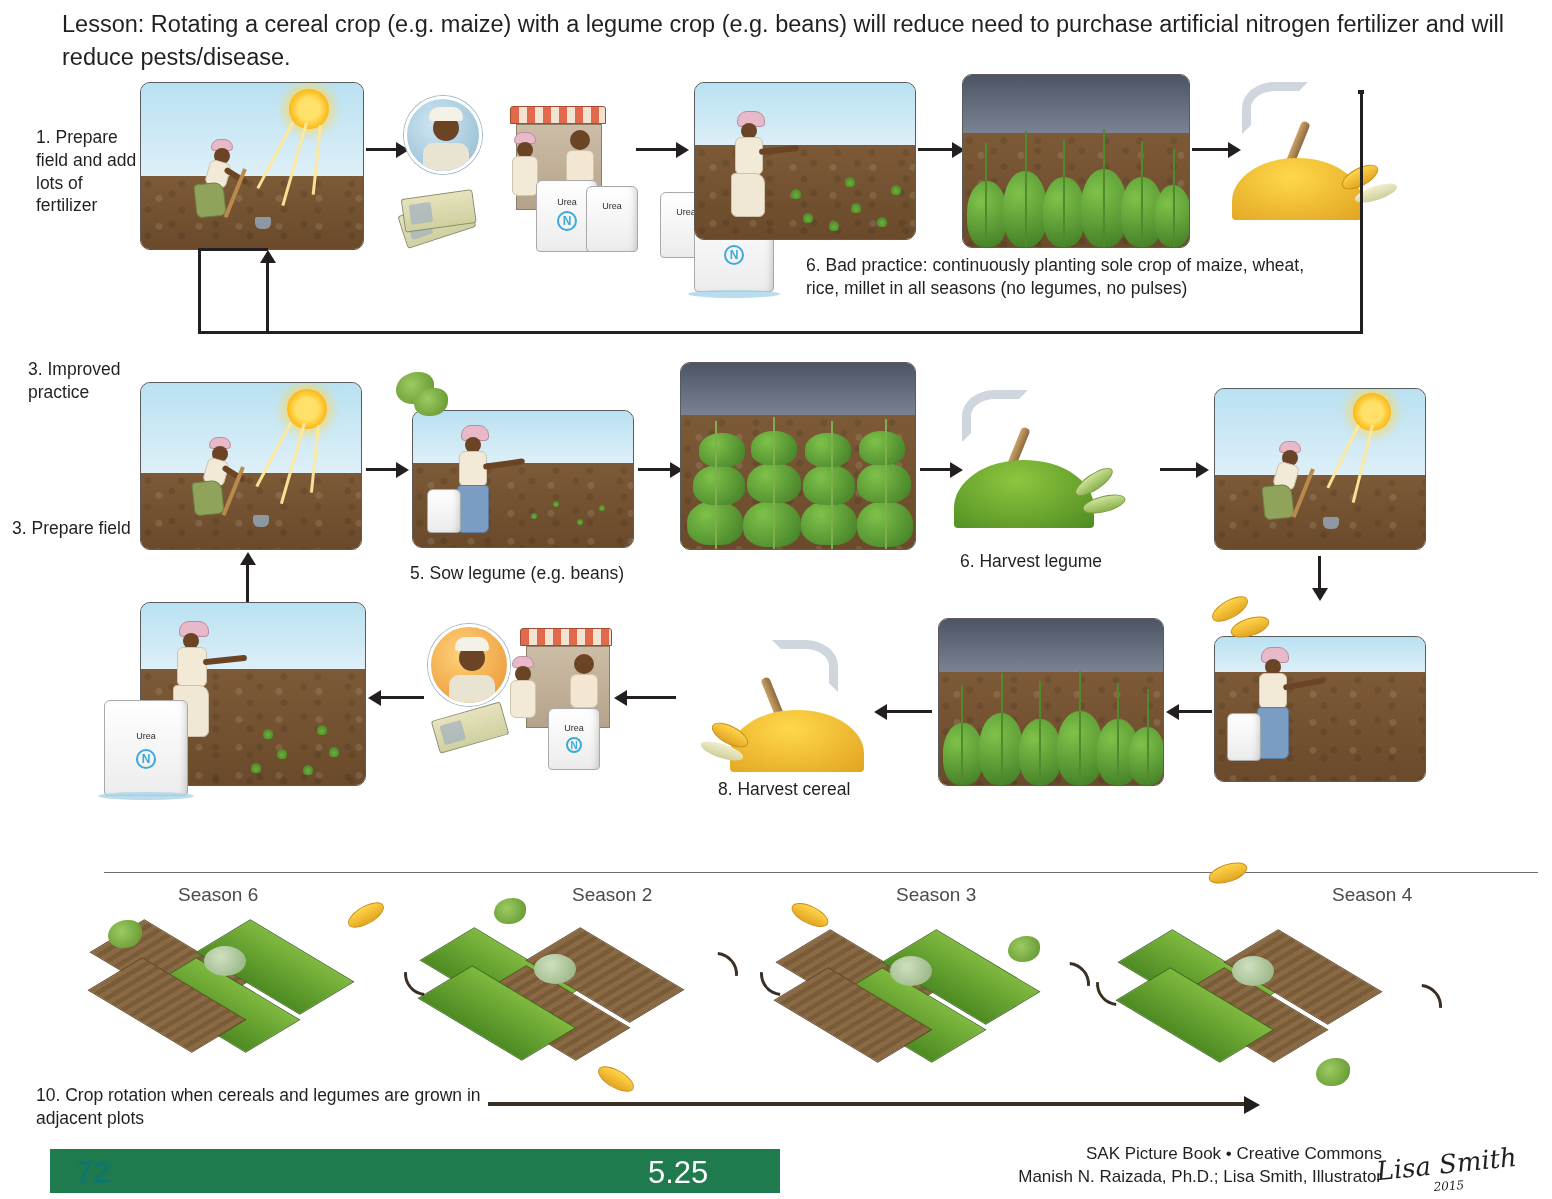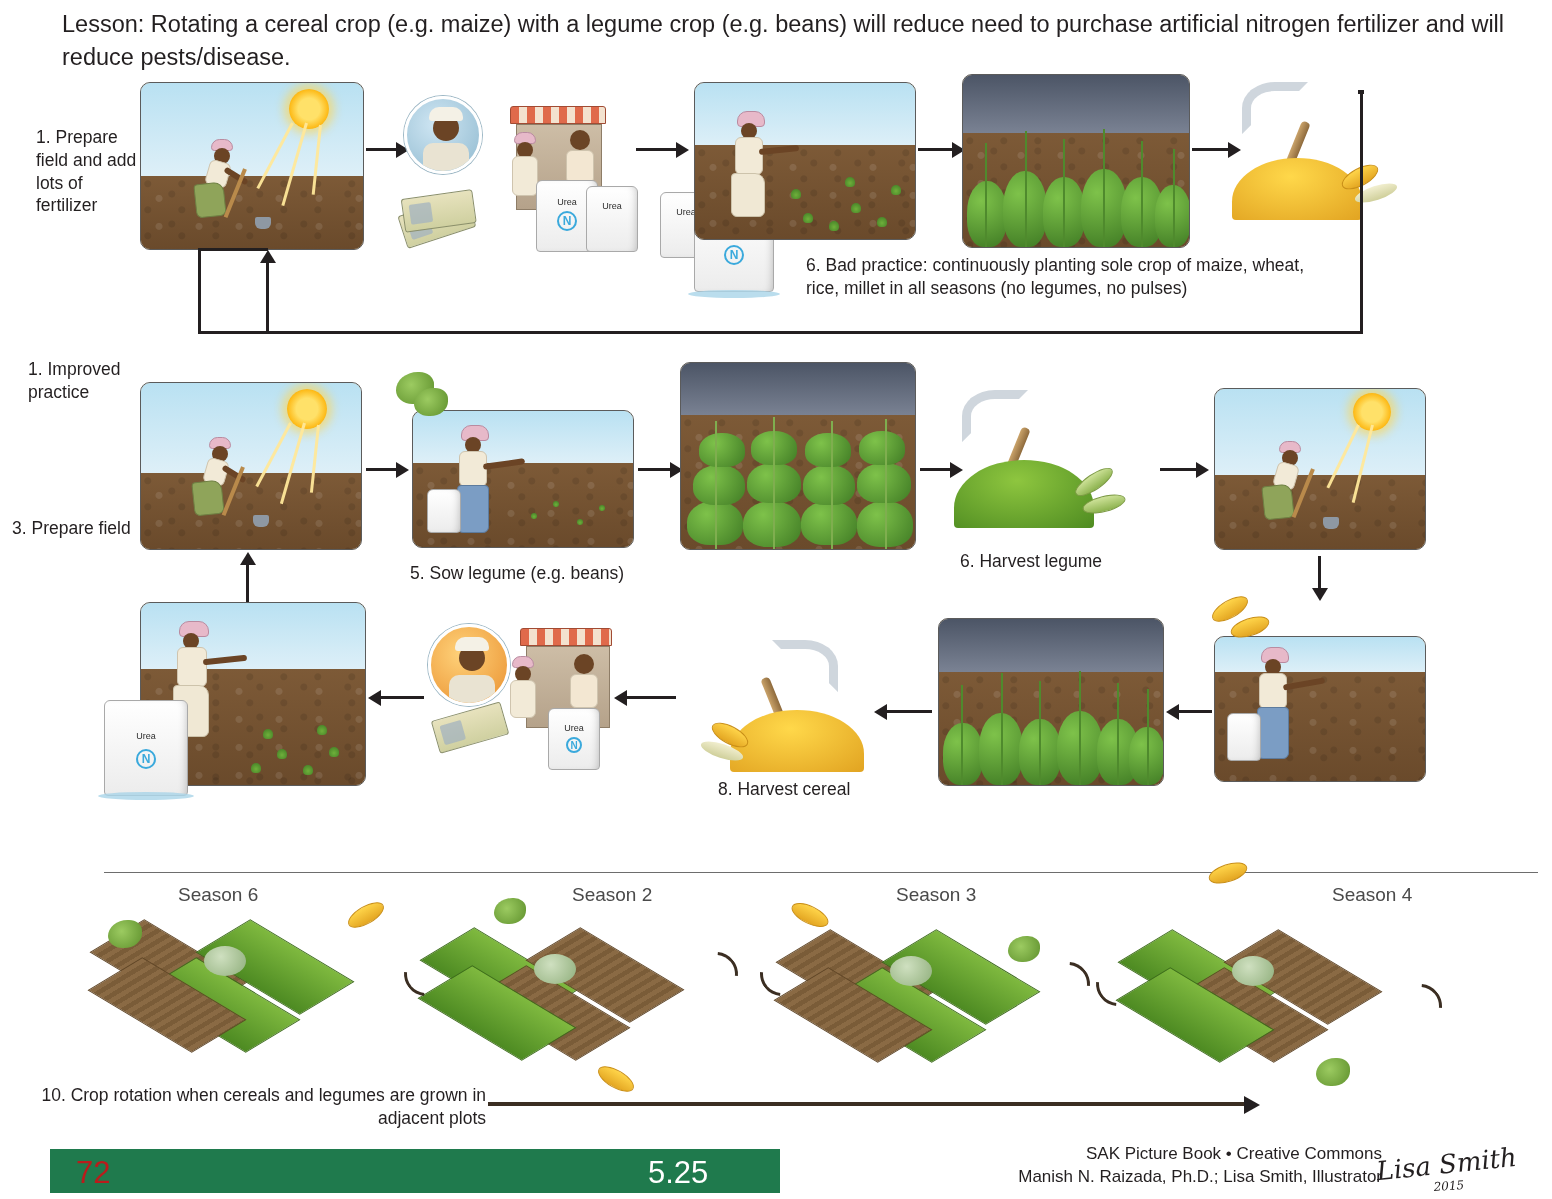--- a/index.html
+++ b/index.html
@@ -289,21 +289,21 @@
   }
 
   
   .footer-bar {
     position: absolute; left: 50px; bottom: 6px;
     width: 730px; height: 44px;
     background: #1f7a4d;
   }
   .page-num {
     position: absolute; left: 76px; bottom: 8px;
-    color: #b91c1c; font-size: 31px;
+    color: #0f766e; font-size: 31px; font-weight: bold;
   }
   .sect-num {
     position: absolute; left: 648px; bottom: 8px;
     color: #ffffff; font-size: 31px;
   }
   .credits {
     position: absolute; right: 170px; bottom: 10px;
     text-align: right; font-size: 17px; line-height: 1.35; color: #231f20;
   }
   .signature {
@@ -452,21 +452,21 @@
   <div class="caption" style="left:806px; top:254px; width:510px;">6. Bad practice: continuously planting sole crop of maize, wheat, rice, millet in all seasons (no legumes, no pulses)</div>
 
   <div class="arrow" style="left:1360px; top:92px; width:3px; height:242px;"></div>
   <div class="arrow" style="left:198px; top:331px; width:1164px;"></div>
   <div class="arrow" style="left:198px; top:248px; width:3px; height:86px;"></div>
   <div class="arrow" style="left:198px; top:248px; width:70px;"></div>
   <div class="arrow" style="left:266px; top:260px; width:3px; height:72px;"></div>
   <div class="arrowhead ah-up" style="left:260px; top:250px;"></div>
   <div class="arrow" style="left:1358px; top:90px; width:6px; height:4px;"></div>
 
-  <div class="caption" style="left:28px; top:358px; width:120px;">1. Improved practice</div>
+  <div class="caption" style="left:28px; top:358px; width:120px;">3. Improved practice</div>
   <div class="caption" style="left:12px; top:517px; width:140px;">3. Prepare field</div>
 
   <div class="panel" style="left:140px; top:382px; width:222px; height:168px;">
     <div class="sky" style="height:56%;"></div>
     <div class="soil" style="height:46%;"></div>
     <div class="sun" style="left:146px; top:6px; width:40px; height:40px;"></div>
     <div class="rays" style="left:148px; top:40px; height:72px; transform: rotate(28deg);"></div>
     <div class="rays" style="left:162px; top:40px; height:84px; transform: rotate(16deg);"></div>
     <div class="rays" style="left:176px; top:42px; height:68px; transform: rotate(6deg);"></div>
     <div class="farmer" style="left:50px; top:54px; width:70px; height:100px;">
@@ -724,21 +724,21 @@
     <div class="quad q-green" style="left:8px;   top:54px; width:118px; height:62px;"></div>
     <div class="plot-tree" style="left:104px; top:26px;"></div>
   </div>
   <div class="cob" style="left:1208px; top:864px; transform: rotate(-18deg);"></div>
   <div class="beanleaf" style="left:1316px; top:1058px; width:34px; height:28px;"></div>
   <div class="curve-arrow" style="left:1096px; top:962px; transform: rotate(-130deg);"></div>
   <div class="curve-arrow" style="left:1398px; top:984px; transform: rotate(50deg);"></div>
 
   <div class="cob" style="left:596px; top:1070px; transform: rotate(30deg);"></div>
 
-  <div class="caption" style="left:36px; top:1084px; width:450px;text-align:right;">10. Crop rotation when cereals and legumes are grown in adjacent plots</div>
+  <div class="caption" style="left:36px; top:1084px; width:450px;">10. Crop rotation when cereals and legumes are grown in adjacent plots</div>
   <div class="bottom-arrow" style="left:488px; top:1102px; width:760px;"></div>
   <div class="arrowhead ah-right" style="left:1244px; top:1096px; border-left-width:16px; border-top-width:9px; border-bottom-width:9px;"></div>
 
   <div class="footer-bar"></div>
   <div class="page-num">72</div>
   <div class="sect-num">5.25</div>
   <div class="credits">
     <div>SAK Picture Book • Creative Commons</div>
     <div>Manish N. Raizada, Ph.D.; Lisa Smith, Illustrator</div>
   </div>

